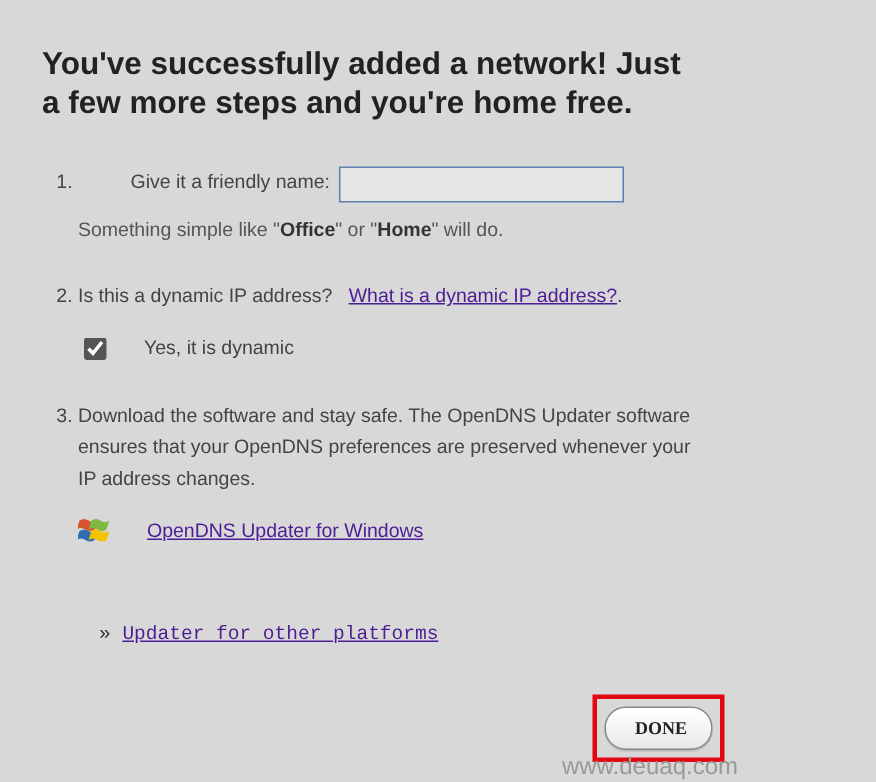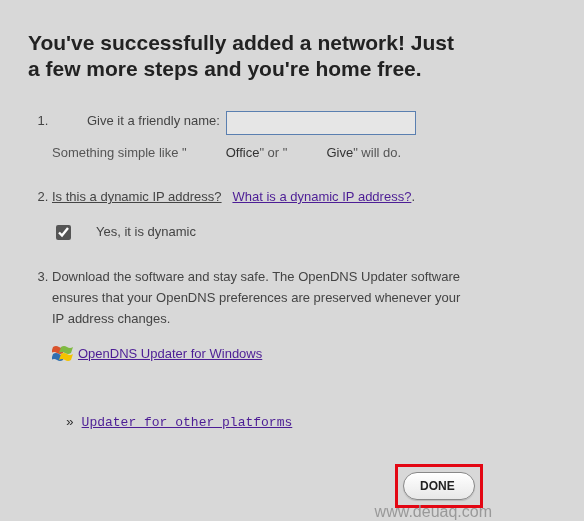--- a/index.html
+++ b/index.html
@@ -47,43 +47,43 @@
     height: 24px;
     border: 1px solid #5a7fb0;
     background: #e6e6e6;
     padding: 2px 4px;
     font-size: 13px;
   }
   .hint {
     margin-top: 8px;
     color: #555;
   }
-  .hint b { font-weight: normal; color: #333; margin-left: 39px; }
-  .qline { display: inline; text-decoration: underline; }
+  .hint b { font-weight: bold; color: #333; }
+  .qline { display: inline; }
   .linkish {
     color: #4c1d95;
     text-decoration: underline;
     cursor: pointer;
   }
   .checkline {
     margin-top: 14px;
     display: flex;
     align-items: center;
     gap: 22px;
   }
   .checkbox {
     width: 15px;
     height: 15px;
     accent-color: #555;
   }
   .dl-row {
     margin-top: 14px;
     display: flex;
     align-items: center;
-    gap: 4px;
+    gap: 24px;
   }
   .win-icon {
     width: 22px;
     height: 22px;
     flex-shrink: 0;
   }
   .caret {
     margin-top: 50px;
     margin-left: 38px;
     font-size: 13px;
@@ -96,25 +96,25 @@
     border: 3px solid #e30613;
     padding: 5px;
   }
   .done-btn {
     display: inline-block;
     min-width: 72px;
     padding: 6px 16px;
     border: 1px solid #888;
     border-radius: 14px;
     background: linear-gradient(#ffffff,#e8e8e8);
-    font-family: Liberation Sans, sans-serif;
+    font-family: Liberation Serif, serif;
     font-size: 12px;
     font-weight: bold;
     color: #222;
-    text-align: left;
+    text-align: right;
     cursor: pointer;
     box-shadow: 0 1px 1px rgba(0,0,0,0.15), inset 0 1px 0 #fff;
   }
   .watermark {
     position: absolute;
     right: 4px;
     bottom: 0;
     font-size: 16px;
     color: #999;
     font-family: Arial, sans-serif;
@@ -128,21 +128,21 @@
   <h1 class="heading">You've successfully added a network! Just a few more steps and you're home free.</h1>
 
   <ol class="steps">
 
     <li>
       <div class="row1">
         <span>Give it a friendly name:</span>
         <input class="name-input" type="text" value="" style="">
       </div>
       <div class="hint">
-        <span>Something simple like "</span><b>Office</b><span>" or "</span><b>Give</b><span>" will do.</span>
+        <span>Something simple like "</span><b>Office</b><span>" or "</span><b>Home</b><span>" will do.</span>
       </div>
     </li>
 
     <li>
       <span class="qline">Is this a dynamic IP address?</span>
       &nbsp;
       <span class="linkish">What is a dynamic IP address?</span><span>.</span>
       <div class="checkline">
         <input type="checkbox" class="checkbox" checked="" style="">
         <span>Yes, it is dynamic</span>

